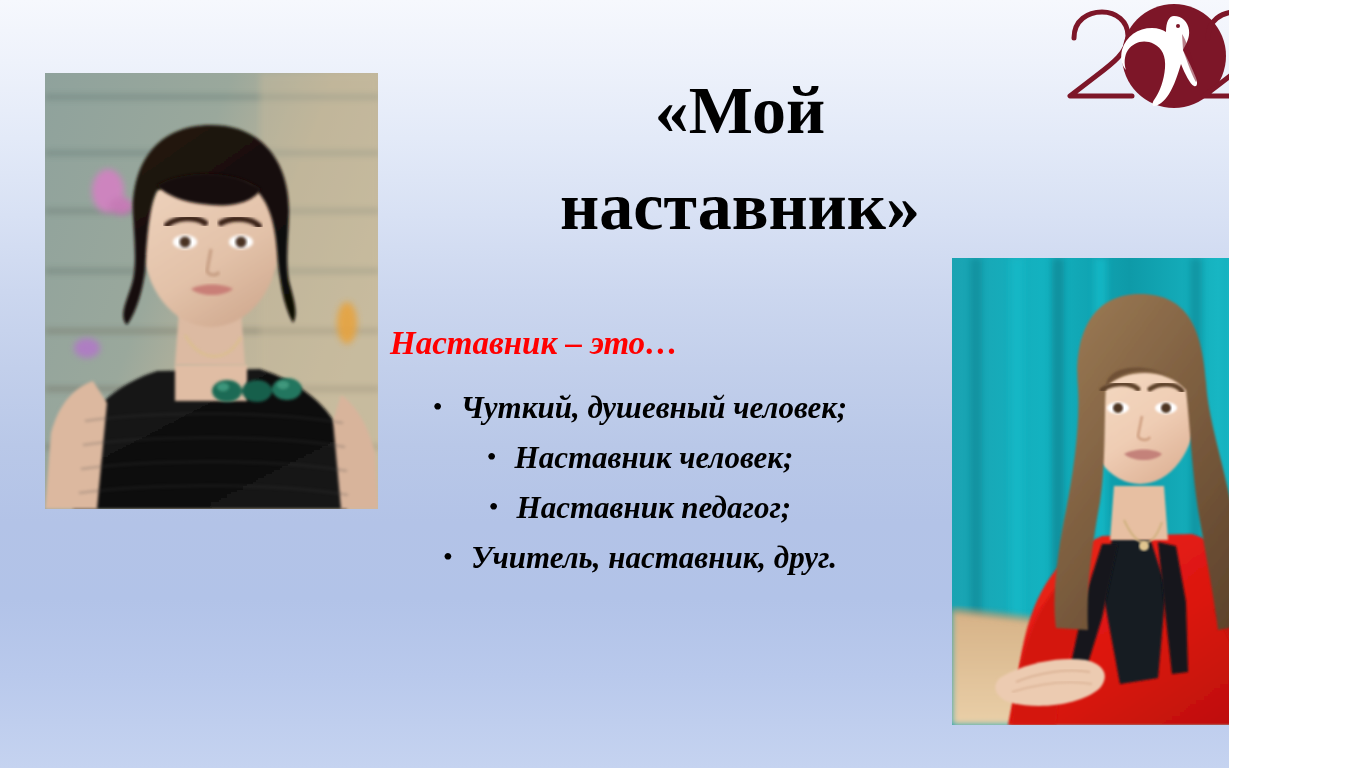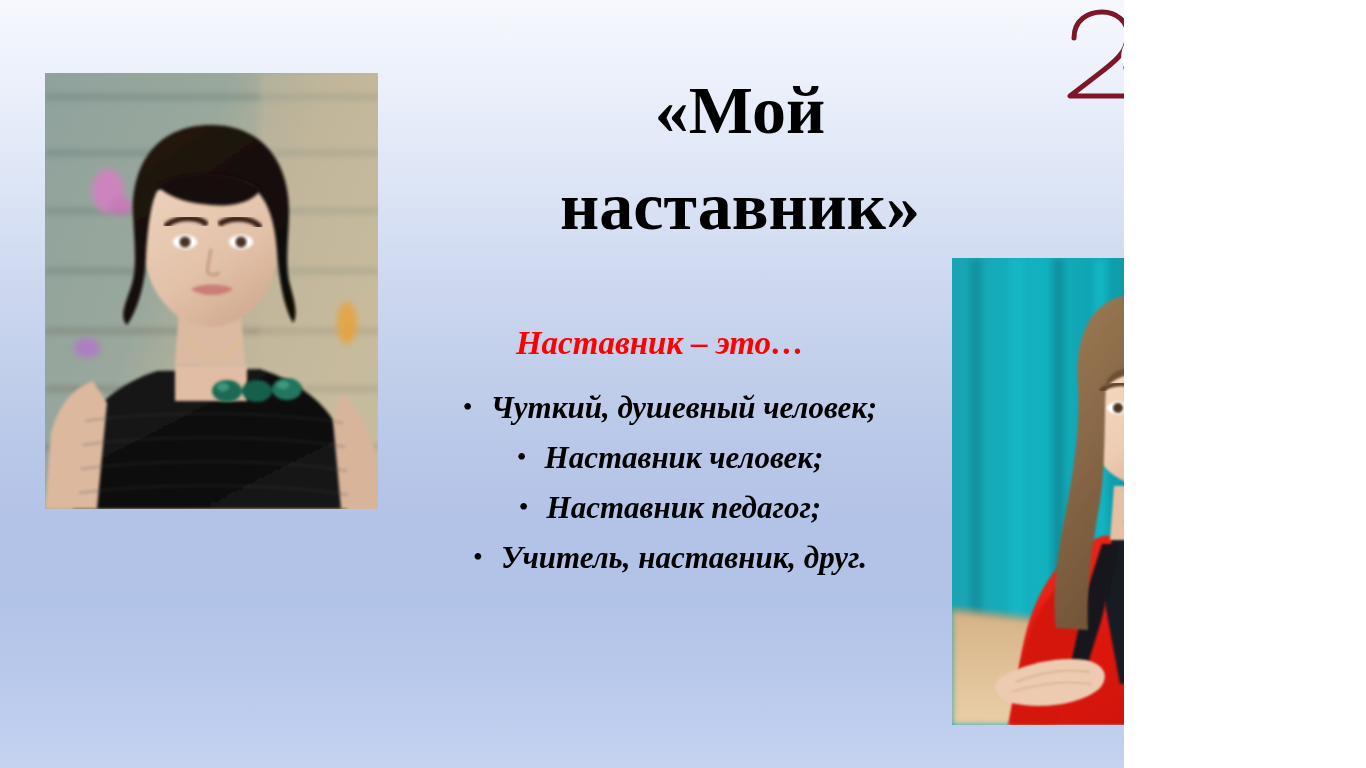--- a/index.html
+++ b/index.html
@@ -9,21 +9,21 @@
   }
   body {
     width: 1366px;
     height: 768px;
     overflow: hidden;
     font-family: "Liberation Serif", "DejaVu Serif", serif;
   }
 
   #slide {
     position: relative;
-    width: 1124px;
+    width: 1229px;
     height: 768px;
     overflow: hidden;
     background: linear-gradient(to bottom,
         #f6f8fd 0%,
         #eef2fb 8%,
         #e3eaf8 18%,
         #d8e1f4 28%,
         #ccd7ef 38%,
         #c2cfeb 48%,
         #b9c8e8 58%,
@@ -60,34 +60,34 @@
   .title-line {
     display: block;
   }
 
   
   #subtitle {
     position: absolute;
     left: 390px;
     top: 323px;
     width: 540px;
-    text-align: center;
+    text-align: left;
     color: #ff0000;
     font-family: "Liberation Serif", "DejaVu Serif", serif;
     font-weight: bold;
     font-style: italic;
     font-size: 33px;
     line-height: 40px;
     white-space: nowrap;
   }
 
   
   #bullet-list {
     position: absolute;
-    left: 392px;
+    left: 362px;
     top: 382px;
     width: 556px;
     margin: 0;
     padding: 0;
     list-style: none;
     text-align: center;
     color: #000000;
     font-family: "Liberation Serif", "DejaVu Serif", serif;
     font-weight: bold;
     font-style: italic;

